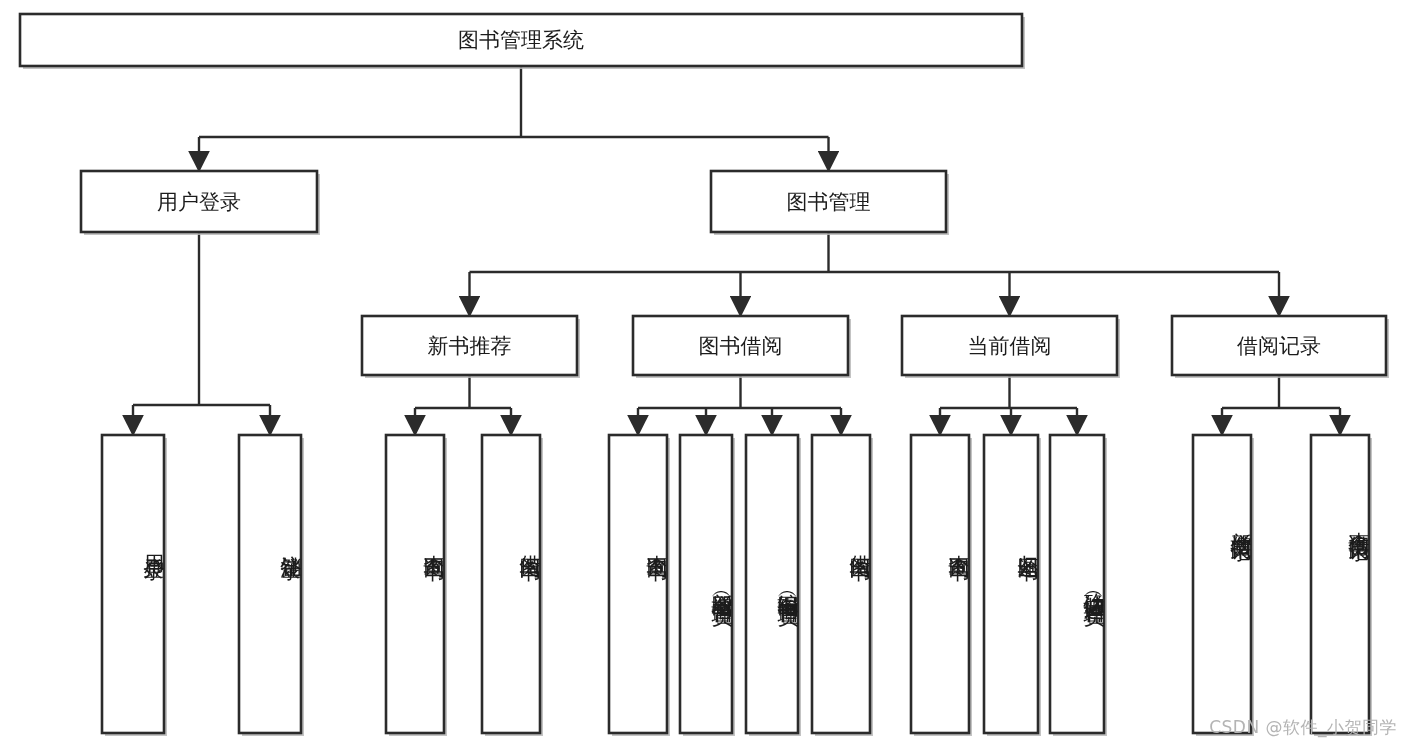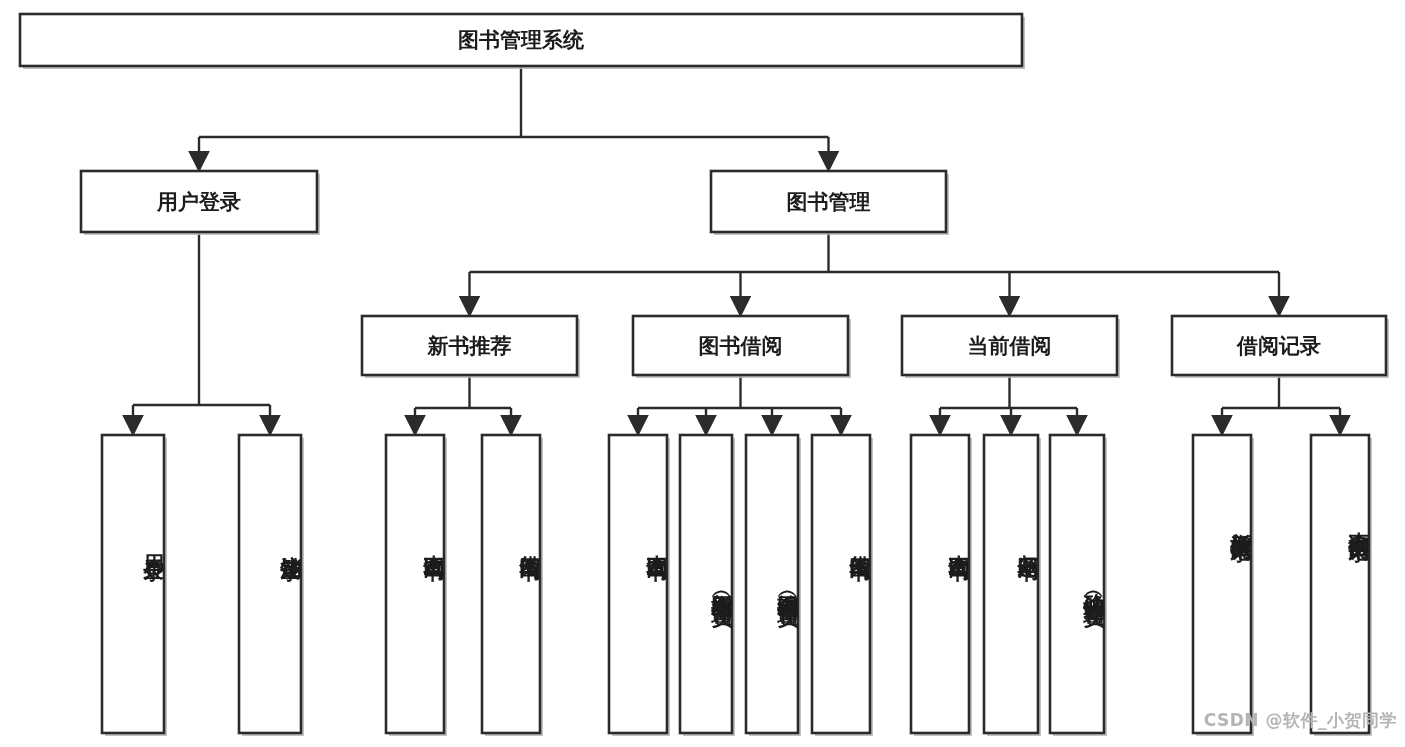--- a/index.html
+++ b/index.html
@@ -11,21 +11,20 @@
     width: 1405px;
     height: 747px;
     font-family: "DejaVu Sans", "Liberation Sans", sans-serif;
     overflow: hidden;
     position: relative;
   }
   #diagram-root {
     position: relative;
     width: 1405px;
     height: 747px;
-    font-weight: bold;
   }
   svg.canvas {
     position: absolute;
     top: 0;
     left: 0;
     width: 1405px;
     height: 747px;
   }
   .node-rect {
     fill: #ffffff;
@@ -61,21 +60,21 @@
     font-size: 21px;
     line-height: 1;
     color: #1c1c1c;
     letter-spacing: 2px;
     white-space: nowrap;
     pointer-events: none;
   }
   .watermark {
     position: absolute;
     right: 8px;
-    bottom: 15px;
+    bottom: 8px;
     font-family: "DejaVu Sans", "Liberation Sans", sans-serif;
     font-size: 17px;
     color: #b4b4b4;
     letter-spacing: 0.5px;
     white-space: nowrap;
   }
 </style>
 </head>
 <body>
 

